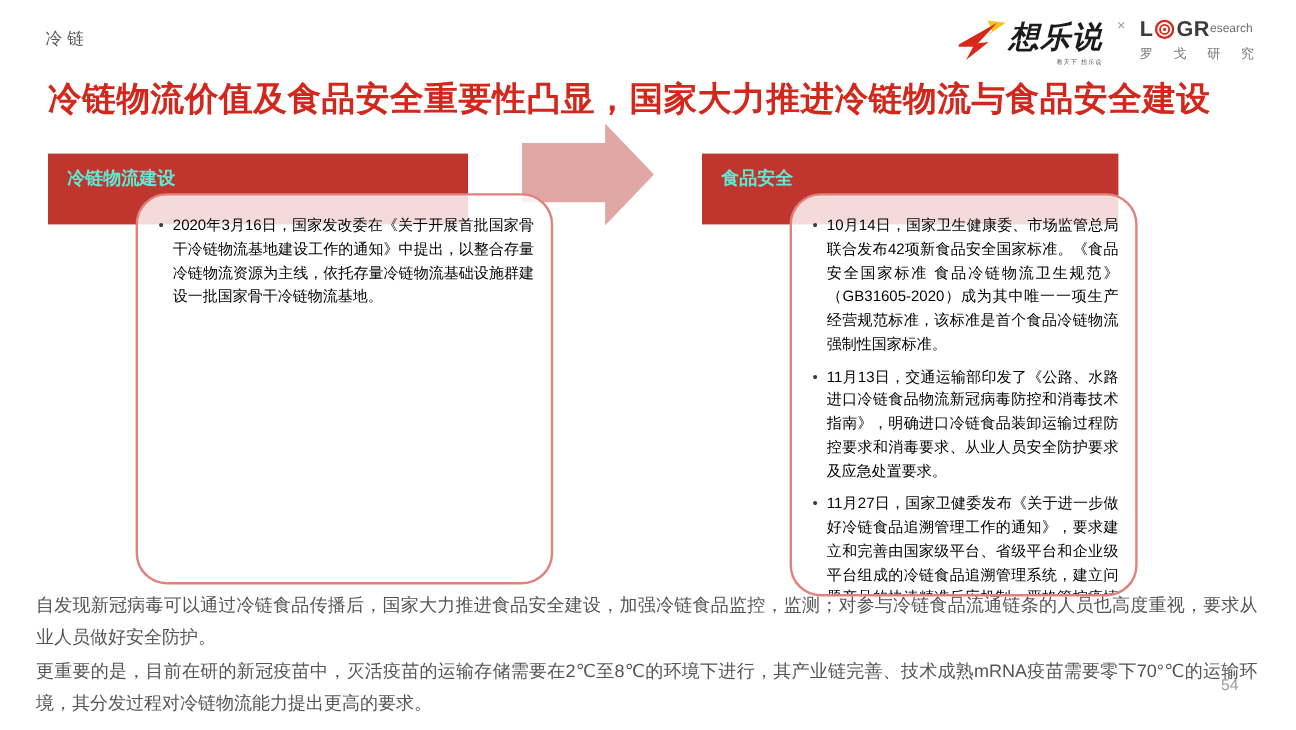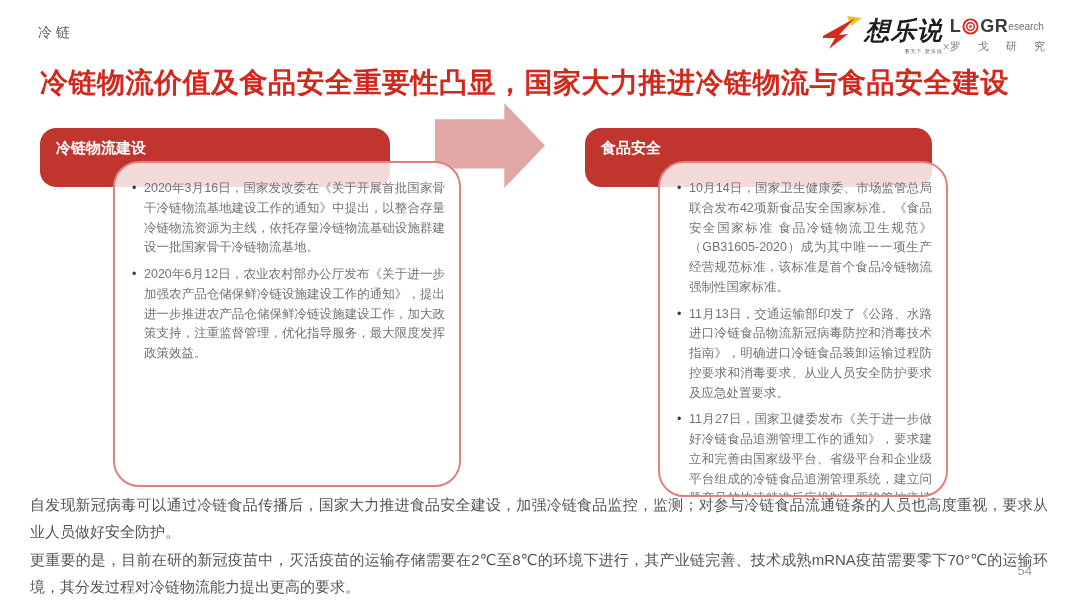--- a/index.html
+++ b/index.html
@@ -3,44 +3,44 @@
 <meta charset="utf-8">
 <style>
   * { margin:0; padding:0; box-sizing:border-box; }
   html,body { background:#ffffff; }
   body { font-family:"Liberation Sans","DejaVu Sans",sans-serif; }
   .slide{ position:relative; width:1080px; height:608px; background:#fff; overflow:hidden; }
 
   .eyebrow{ position:absolute; left:38px; top:24px; font-size:14px; color:#595959; letter-spacing:4px; }
 
   
-  .logos{ position:absolute; top:14px; right:28px; display:flex; align-items:flex-end; }
+  .logos{ position:absolute; top:14px; right:28px; display:flex; align-items:flex-start; gap:12px; }
   .brand1{ display:flex; align-items:flex-end; gap:2px; }
   .brand1-name{ font-size:25px; font-weight:800; font-style:italic; color:#1c1c1c; letter-spacing:1px; }
   .brand1-tagline{ font-size:5px; color:#555; letter-spacing:1px; text-align:right; margin-top:1px; }
   .logo-x{ font-size:12px; color:#9a9a9a; }
   .brand2-top{ display:flex; align-items:center; }
   .brand2-l,.brand2-gr{ font-size:18px; font-weight:800; color:#3c3c3c; letter-spacing:0.5px; }
   .brand2-research{ font-size:10px; color:#6f6f6f; }
   .brand2-cn{ font-size:11px; color:#787878; letter-spacing:7px; margin-top:2px; }
 
   .title{ position:absolute; left:40px; top:64px; width:1010px; font-size:28px; font-weight:800; color:#d4271c; letter-spacing:0.5px; }
 
-  .panel-header{ position:absolute; height:59px; background:#c0362f; border-radius:16px; color:#ffffff;
+  .panel-header{ position:absolute; height:59px; background:#c0362f; border-radius:0; color:#5eead4;
                  font-size:15px; font-weight:bold; padding:11px 16px; z-index:1; }
   .panel-body{ position:absolute; background:rgba(255,255,255,0.82); border:2px solid #e0817d; border-radius:26px;
                padding:16px 14px 10px 16px; z-index:2; overflow:hidden; }
   .ph-left{ left:40px; top:128px; width:350px; }
   .pb-left{ left:113px; top:161px; width:348px; height:326px; }
   .ph-right{ left:585px; top:128px; width:347px; }
   .pb-right{ left:658px; top:161px; width:290px; height:336px; }
 
   .panel-body ul{ list-style:none; }
   .panel-body li{ position:relative; padding-left:13px; margin-bottom:7px; font-size:12.5px; line-height:1.58;
-                  color:#737373; text-align:justify; }
+                  color:#000000; text-align:justify; }
   .panel-body li::before{ content:"\2022"; position:absolute; left:1px; top:0; color:#3d3d3d; }
 
   .flow-arrow{ position:absolute; left:435px; top:103px; width:110px; height:85px; background:#e0a7a5;
                clip-path:polygon(0 19%,63% 19%,63% 0,100% 50%,63% 100%,63% 77%,0 77%); }
 
   .footer{ position:absolute; left:30px; top:491px; width:1018px; }
   .footer p{ font-size:15px; line-height:1.82; color:#555555; text-align:justify; }
 
   .page-number{ position:absolute; right:48px; top:563px; font-size:13px; color:#9c9c9c; }
 </style>
@@ -79,21 +79,20 @@
   </div>
 
   <h1 class="title">冷链物流价值及食品安全重要性凸显，国家大力推进冷链物流与食品安全建设</h1>
 
   <div class="panel-header ph-left">
     <span>冷链物流建设</span>
   </div>
   <div class="panel-body pb-left">
     <ul>
       <li>2020年3月16日，国家发改委在《关于开展首批国家骨干冷链物流基地建设工作的通知》中提出，以整合存量冷链物流资源为主线，依托存量冷链物流基础设施群建设一批国家骨干冷链物流基地。</li>
-      <li>2020年6月12日，农业农村部办公厅发布《关于进一步加强农产品仓储保鲜冷链设施建设工作的通知》，提出进一步推进农产品仓储保鲜冷链设施建设工作，加大政策支持，注重监督管理，优化指导服务，最大限度发挥政策效益。</li>
     </ul>
   </div>
 
   <div class="flow-arrow"></div>
 
   <div class="panel-header ph-right">
     <span>食品安全</span>
   </div>
   <div class="panel-body pb-right">
     <ul>

